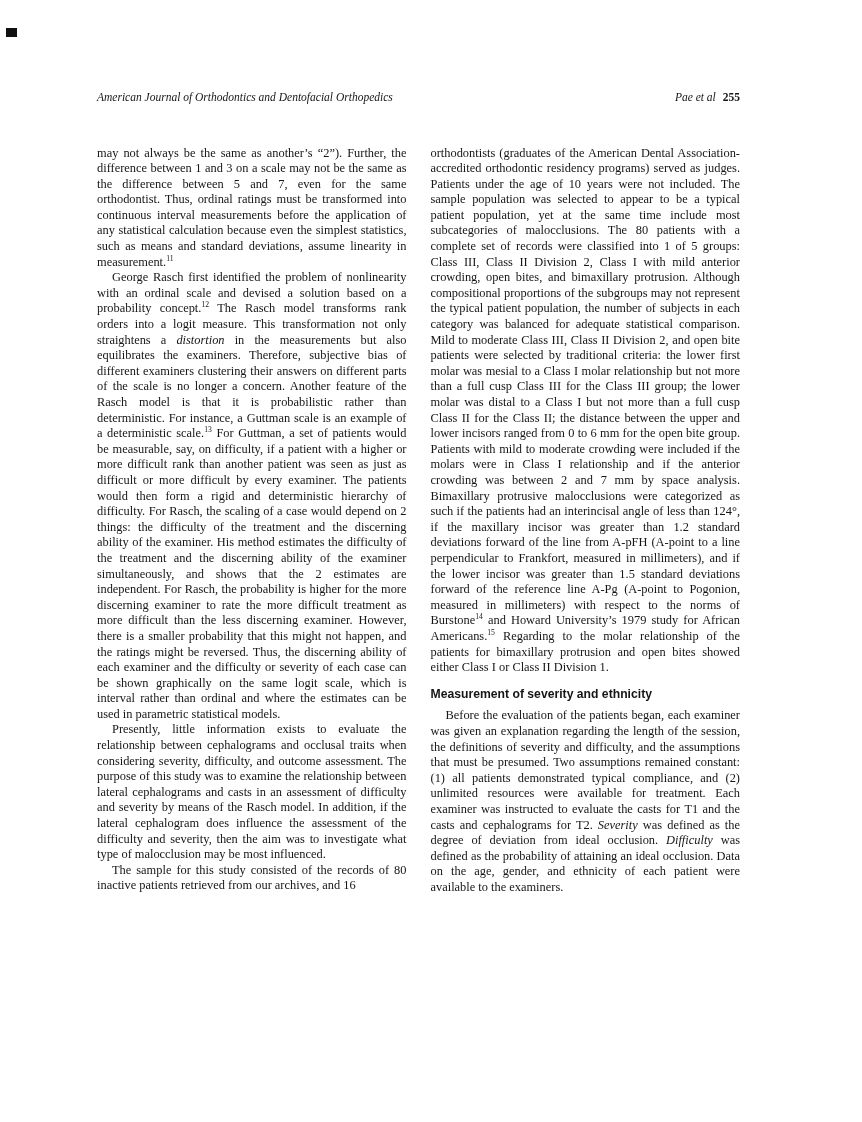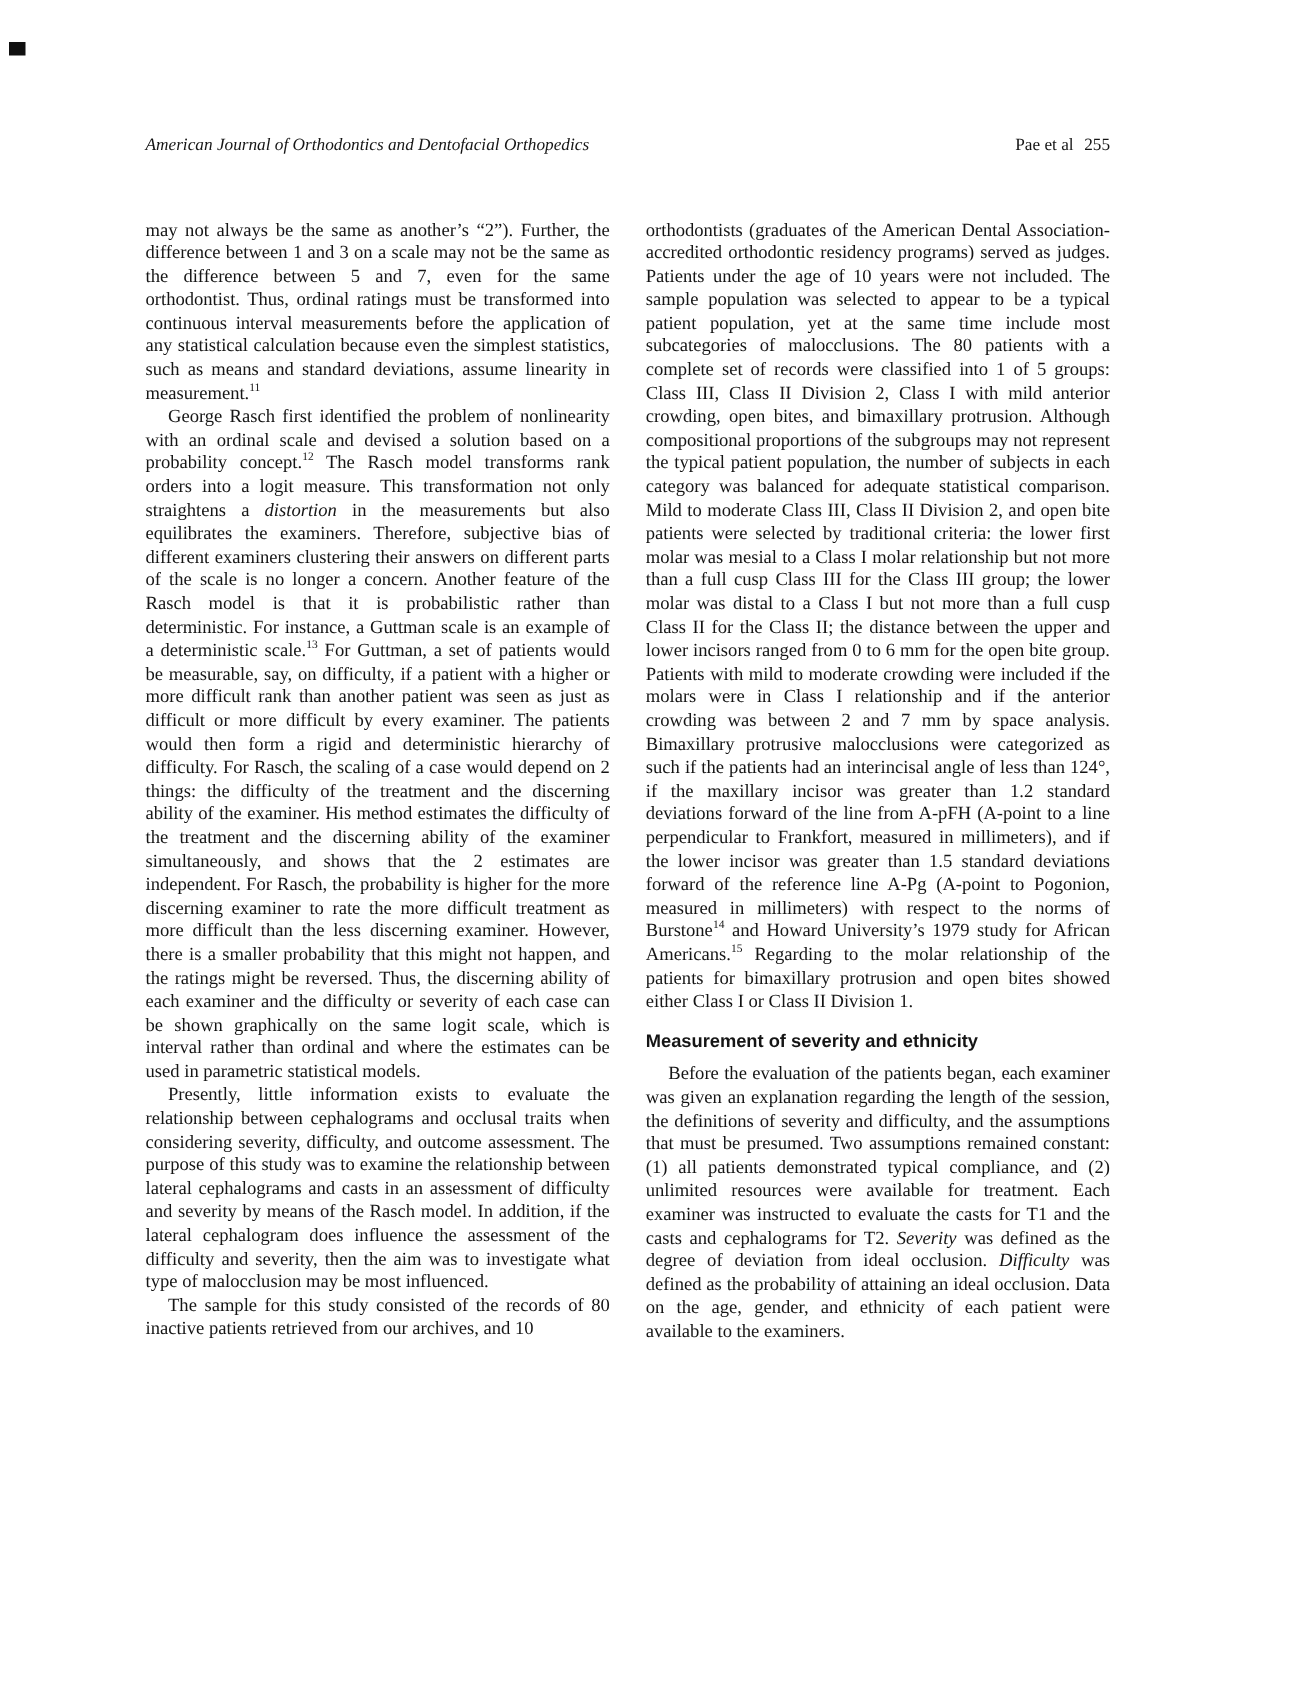--- a/index.html
+++ b/index.html
@@ -35,23 +35,24 @@
     line-height: 1.35;
     margin-bottom: 40px;
   }
   .journal-title, .journal-issue {
     font-style: italic;
   }
   .header-right {
     white-space: nowrap;
   }
   .authors {
+    font-style: italic;
   }
   .page-number {
-    font-weight: normal;
+    font-weight: bold;
     font-style: normal;
     margin-left: 7px;
   }
   .columns {
     display: flex;
     gap: 24px;
   }
   .column {
     flex: 1;
     min-width: 0;
@@ -96,21 +97,21 @@
     <div class="header-right">
       <span class="authors">Pae et al</span><span class="page-number">255</span>
     </div>
   </header>
 
   <main class="columns">
     <section class="column" id="col-left">
         <p class="para">may not always be the same as another’s “2”). Further, the difference between 1 and 3 on a scale may not be the same as the difference between 5 and 7, even for the same orthodontist. Thus, ordinal ratings must be transformed into continuous interval measurements before the application of any statistical calculation because even the simplest statistics, such as means and standard deviations, assume linearity in measurement.<sup>11</sup></p>
         <p class="para indent">George Rasch first identified the problem of nonlinearity with an ordinal scale and devised a solution based on a probability concept.<sup>12</sup> The Rasch model transforms rank orders into a logit measure. This transformation not only straightens a <em>distortion</em> in the measurements but also equilibrates the examiners. Therefore, subjective bias of different examiners clustering their answers on different parts of the scale is no longer a concern. Another feature of the Rasch model is that it is probabilistic rather than deterministic. For instance, a Guttman scale is an example of a deterministic scale.<sup>13</sup> For Guttman, a set of patients would be measurable, say, on difficulty, if a patient with a higher or more difficult rank than another patient was seen as just as difficult or more difficult by every examiner. The patients would then form a rigid and deterministic hierarchy of difficulty. For Rasch, the scaling of a case would depend on 2 things: the difficulty of the treatment and the discerning ability of the examiner. His method estimates the difficulty of the treatment and the discerning ability of the examiner simultaneously, and shows that the 2 estimates are independent. For Rasch, the probability is higher for the more discerning examiner to rate the more difficult treatment as more difficult than the less discerning examiner. However, there is a smaller probability that this might not happen, and the ratings might be reversed. Thus, the discerning ability of each examiner and the difficulty or severity of each case can be shown graphically on the same logit scale, which is interval rather than ordinal and where the estimates can be used in parametric statistical models.</p>
         <p class="para indent">Presently, little information exists to evaluate the relationship between cephalograms and occlusal traits when considering severity, difficulty, and outcome assessment. The purpose of this study was to examine the relationship between lateral cephalograms and casts in an assessment of difficulty and severity by means of the Rasch model. In addition, if the lateral cephalogram does influence the assessment of the difficulty and severity, then the aim was to investigate what type of malocclusion may be most influenced.</p>
-        <p class="para indent">The sample for this study consisted of the records of 80 inactive patients retrieved from our archives, and 10</p>
+        <p class="para indent">The sample for this study consisted of the records of 80 inactive patients retrieved from our archives, and 16</p>
       </section>
     <section class="column" id="col-right">
         <p class="para">orthodontists (graduates of the American Dental Association-accredited orthodontic residency programs) served as judges. Patients under the age of 10 years were not included. The sample population was selected to appear to be a typical patient population, yet at the same time include most subcategories of malocclusions. The 80 patients with a complete set of records were classified into 1 of 5 groups: Class III, Class II Division 2, Class I with mild anterior crowding, open bites, and bimaxillary protrusion. Although compositional proportions of the subgroups may not represent the typical patient population, the number of subjects in each category was balanced for adequate statistical comparison. Mild to moderate Class III, Class II Division 2, and open bite patients were selected by traditional criteria: the lower first molar was mesial to a Class I molar relationship but not more than a full cusp Class III for the Class III group; the lower molar was distal to a Class I but not more than a full cusp Class II for the Class II; the distance between the upper and lower incisors ranged from 0 to 6 mm for the open bite group. Patients with mild to moderate crowding were included if the molars were in Class I relationship and if the anterior crowding was between 2 and 7 mm by space analysis. Bimaxillary protrusive malocclusions were categorized as such if the patients had an interincisal angle of less than 124°, if the maxillary incisor was greater than 1.2 standard deviations forward of the line from A-pFH (A-point to a line perpendicular to Frankfort, measured in millimeters), and if the lower incisor was greater than 1.5 standard deviations forward of the reference line A-Pg (A-point to Pogonion, measured in millimeters) with respect to the norms of Burstone<sup>14</sup> and Howard University’s 1979 study for African Americans.<sup>15</sup> Regarding to the molar relationship of the patients for bimaxillary protrusion and open bites showed either Class I or Class II Division 1.</p>
         <h2 class="section-heading level2">Measurement of severity and ethnicity</h2>
         <p class="para indent">Before the evaluation of the patients began, each examiner was given an explanation regarding the length of the session, the definitions of severity and difficulty, and the assumptions that must be presumed. Two assumptions remained constant: (1) all patients demonstrated typical compliance, and (2) unlimited resources were available for treatment. Each examiner was instructed to evaluate the casts for T1 and the casts and cephalograms for T2. <em>Severity</em> was defined as the degree of deviation from ideal occlusion. <em>Difficulty</em> was defined as the probability of attaining an ideal occlusion. Data on the age, gender, and ethnicity of each patient were available to the examiners.</p>
       </section>
   </main>
 
 </div>
 

